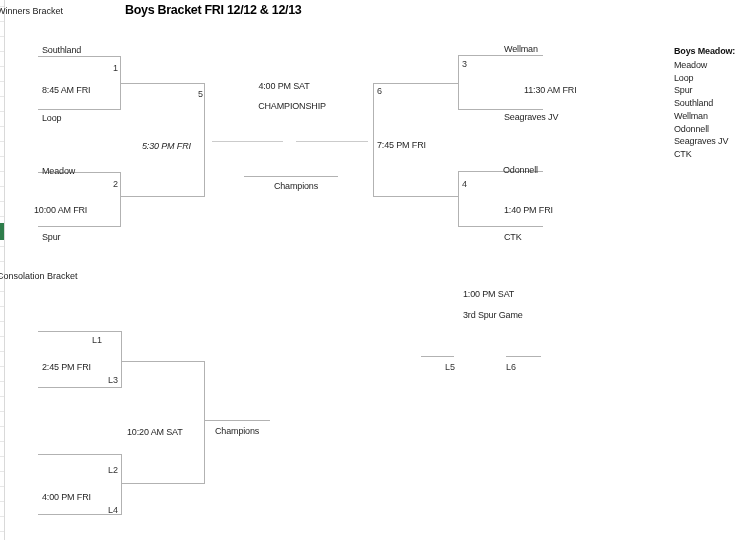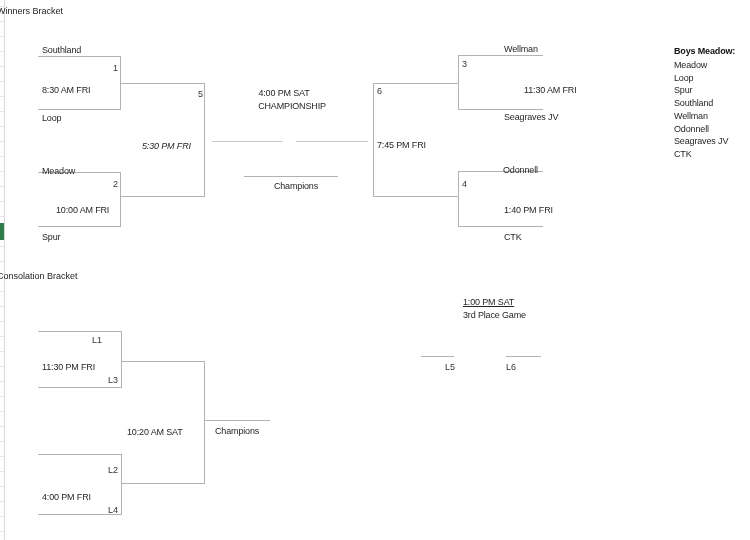--- a/index.html
+++ b/index.html
@@ -40,20 +40,21 @@
 </style>
 </head>
 <body style="--line: #b2b2b2; --light-line: #cbcbcb; --grid: #e7e7e7; --edge: #d9d9d9; --selection-green: #2e7d4b;">
 
 <div class="sheet">
 
   <div class="gridstrip"></div>
   <div class="green-cell"></div>
 
   <div class="section-label" style="left:-3px;top:5px;">Winners Bracket</div>
+  <div class="title">Boys Bracket FRI 12/12 &amp; 12/13</div>
   <div class="section-label" style="left:-3px;top:270px;">Consolation Bracket</div>
 
   <div class="hl" style="left:38px;top:56px;width:83px;"></div>
   <div class="hl" style="left:38px;top:109px;width:83px;"></div>
   <div class="vl" style="left:120px;top:56px;height:54px;"></div>
 
   <div class="hl" style="left:38px;top:172px;width:83px;"></div>
   <div class="hl" style="left:38px;top:226px;width:83px;"></div>
   <div class="vl" style="left:120px;top:172px;height:55px;"></div>
 
@@ -72,32 +73,32 @@
   <div class="vl" style="left:458px;top:55px;height:55px;"></div>
   <div class="hl" style="left:458px;top:55px;width:85px;"></div>
   <div class="hl" style="left:458px;top:109px;width:85px;"></div>
 
   <div class="vl" style="left:458px;top:171px;height:56px;"></div>
   <div class="hl" style="left:458px;top:171px;width:85px;"></div>
   <div class="hl" style="left:458px;top:226px;width:85px;"></div>
 
   <div class="t" style="left:42px;top:44px;">Southland</div>
   <div class="num right" style="left:96px;top:62px;width:22px;">1</div>
-  <div class="t" style="left:42px;top:84px;">8:30 AM FRI</div>
+  <div class="t" style="left:42px;top:84px;">8:45 AM FRI</div>
   <div class="t" style="left:42px;top:112px;">Loop</div>
 
   <div class="t" style="left:42px;top:165px;">Meadow</div>
   <div class="num right" style="left:96px;top:178px;width:22px;">2</div>
-  <div class="t" style="left:56px;top:204px;text-align:right;">10:00 AM FRI</div>
+  <div class="t" style="left:34px;top:204px;text-align:right;">10:00 AM FRI</div>
   <div class="t" style="left:42px;top:231px;">Spur</div>
 
   <div class="num right" style="left:181px;top:88px;width:22px;">5</div>
   <div class="t" style="left:142px;top:140px;font-style:italic;">5:30 PM FRI</div>
 
-  <div class="t center" style="left:234px;top:87px;width:100px;">4:00 PM SAT</div>
+  <div class="t center" style="left:234px;top:80px;width:100px;">4:00 PM SAT</div>
   <div class="t center" style="left:242px;top:100px;width:100px;">CHAMPIONSHIP</div>
   <div class="t center" style="left:246px;top:180px;width:100px;">Champions</div>
 
   <div class="num" style="left:377px;top:85px;">6</div>
   <div class="t" style="left:377px;top:139px;">7:45 PM FRI</div>
 
   <div class="t" style="left:504px;top:43px;">Wellman</div>
   <div class="num" style="left:462px;top:58px;">3</div>
   <div class="t" style="left:504px;top:84px;margin-left:20px;">11:30 AM FRI</div>
   <div class="t" style="left:504px;top:111px;">Seagraves JV</div>
@@ -129,28 +130,28 @@
   <div class="vl" style="left:121px;top:454px;height:61px;"></div>
   <div class="hl" style="left:121px;top:483px;width:84px;"></div>
 
   <div class="vl" style="left:204px;top:361px;height:123px;"></div>
   <div class="hl" style="left:204px;top:420px;width:66px;"></div>
 
   <div class="hl" style="left:421px;top:356px;width:33px;"></div>
   <div class="hl" style="left:506px;top:356px;width:35px;"></div>
 
   <div class="num right" style="left:80px;top:334px;width:22px;">L1</div>
-  <div class="t" style="left:42px;top:361px;">11:30 PM FRI</div>
+  <div class="t" style="left:42px;top:361px;">2:45 PM FRI</div>
   <div class="num right" style="left:96px;top:374px;width:22px;">L3</div>
 
   <div class="t" style="left:127px;top:426px;">10:20 AM SAT</div>
   <div class="t" style="left:215px;top:425px;">Champions</div>
 
   <div class="num right" style="left:96px;top:464px;width:22px;">L2</div>
   <div class="t" style="left:42px;top:491px;">4:00 PM FRI</div>
   <div class="num right" style="left:96px;top:504px;width:22px;">L4</div>
 
-  <div class="t" style="left:463px;top:296px;text-decoration:underline;">1:00 PM SAT</div>
-  <div class="t" style="left:463px;top:309px;">3rd Place Game</div>
+  <div class="t" style="left:463px;top:288px;">1:00 PM SAT</div>
+  <div class="t" style="left:463px;top:309px;">3rd Spur Game</div>
   <div class="num right" style="left:426px;top:361px;width:29px;">L5</div>
   <div class="num" style="left:506px;top:361px;">L6</div>
 
 </div>
 
 </body></html>

